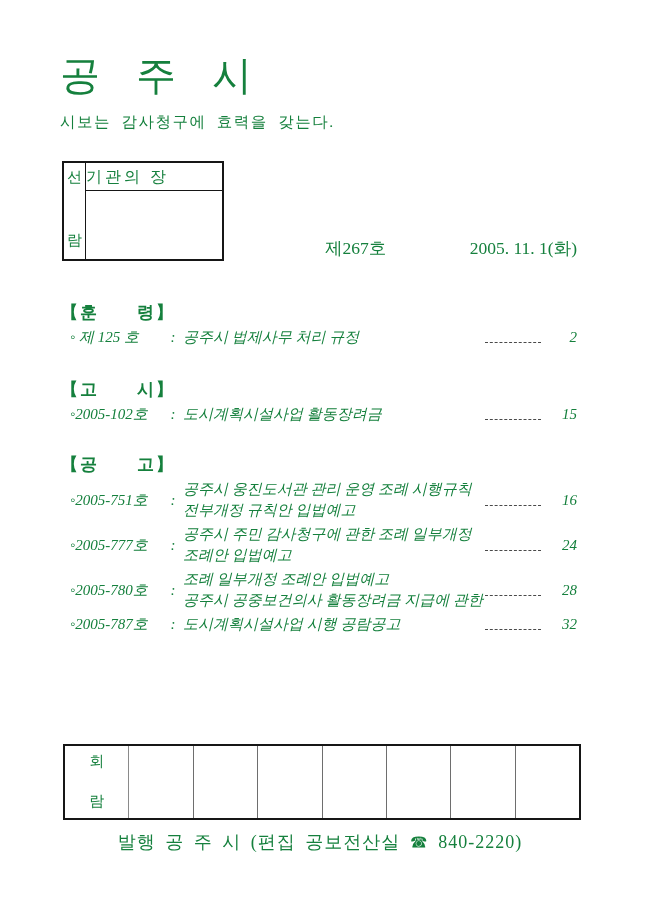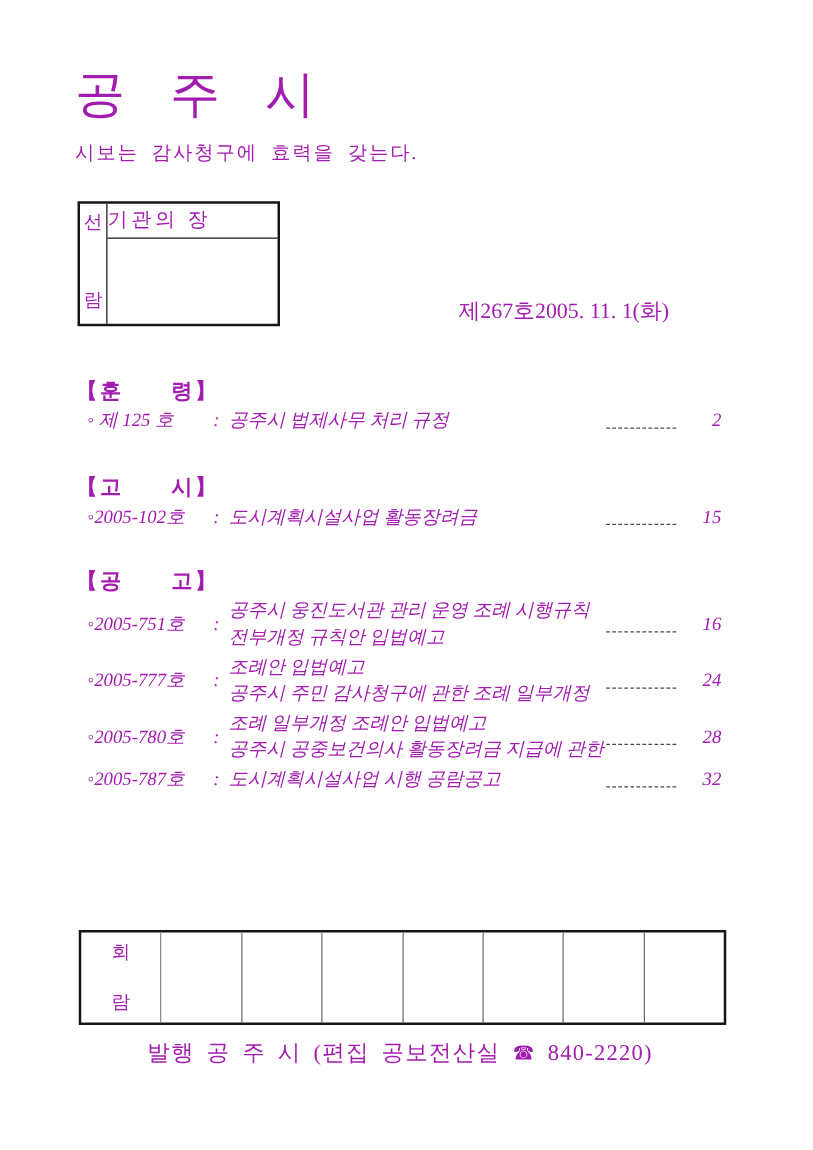--- a/index.html
+++ b/index.html
@@ -1,21 +1,21 @@
 <!DOCTYPE html>
 <html><head>
 <meta charset="utf-8">
 <style>
   html, body { margin: 0; padding: 0; background: #ffffff; }
   .page {
     position: relative;
     width: 650px;
     height: 920px;
     background: #ffffff;
-    color: #a21caf;
+    color: #15803d;
     font-family: "Liberation Serif", "DejaVu Serif", serif;
     overflow: hidden;
   }
 
   
   .title {
     position: absolute;
     top: 48px; left: 60px;
     font-size: 40px;
     letter-spacing: 13px;
@@ -58,21 +58,21 @@
     letter-spacing: 3px;
   }
   .approval-body { flex: 1; }
 
   
   .issue-line {
     position: absolute;
     top: 236px; left: 325px;
     width: 252px;
     display: flex;
-    justify-content: center;
+    justify-content: space-between;
     font-size: 17.5px;
     white-space: nowrap;
   }
 
   
   .toc-heading {
     position: absolute;
     left: 61px;
     font-size: 17px;
     font-weight: bold;
@@ -193,22 +193,22 @@
       <span class="toc-line">전부개정 규칙안 입법예고</span>
     </span>
     <span class="toc-leader"></span>
     <span class="toc-page">16</span>
   </div>
 
   <div class="toc-item" style="top:524px">
     <span class="toc-label">◦2005-777호</span>
     <span class="toc-colon">:</span>
     <span class="toc-desc">
+      <span class="toc-line">공주시 주민 감사청구에 관한 조례 일부개정</span>
       <span class="toc-line">조례안 입법예고</span>
-      <span class="toc-line">공주시 주민 감사청구에 관한 조례 일부개정</span>
     </span>
     <span class="toc-leader"></span>
     <span class="toc-page">24</span>
   </div>
 
   <div class="toc-item" style="top:569px">
     <span class="toc-label">◦2005-780호</span>
     <span class="toc-colon">:</span>
     <span class="toc-desc">
       <span class="toc-line">조례 일부개정 조례안 입법예고</span>

